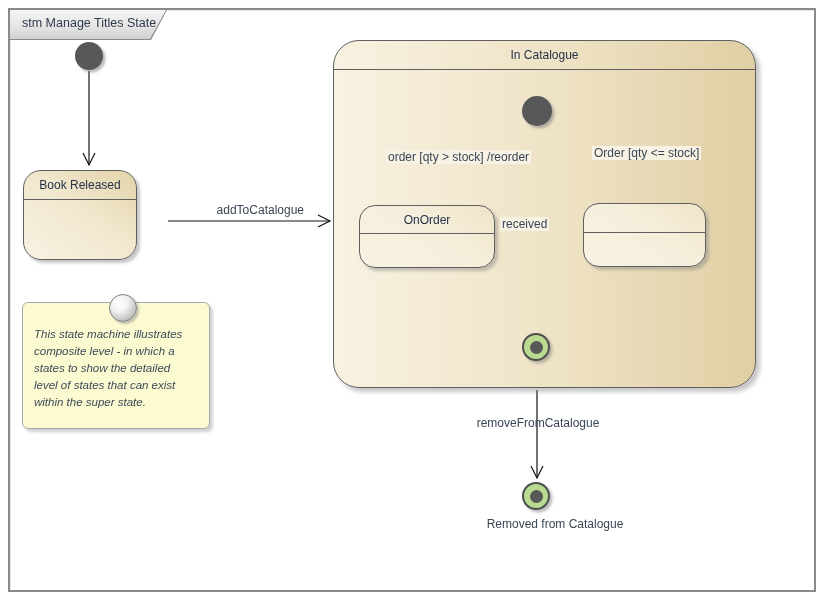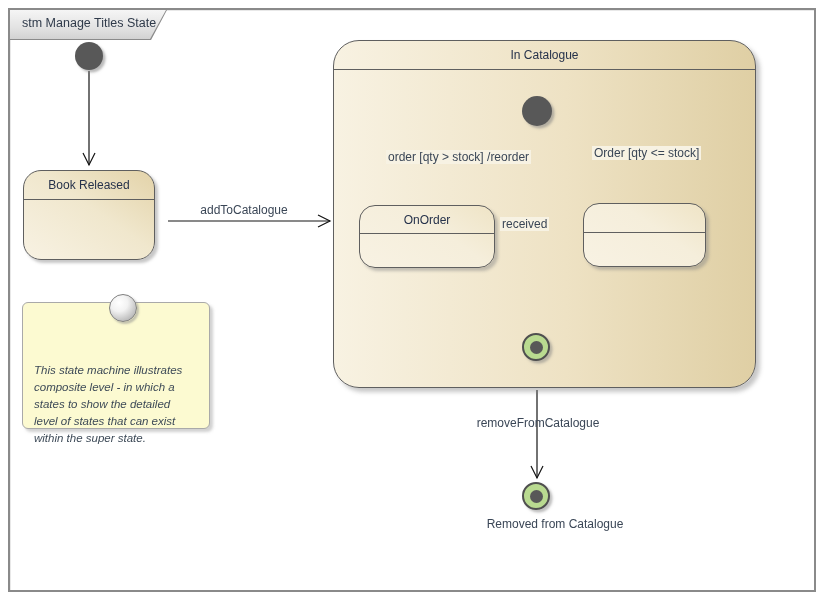--- a/index.html
+++ b/index.html
@@ -81,21 +81,21 @@
     box-shadow:3px 3px 3px rgba(140,140,140,.4);
   }
   .note-ball {
     position:absolute; left:86px; top:-9px; width:28px; height:28px; border-radius:50%;
     background:radial-gradient(circle at 35% 30%, #ffffff 0%, #f2f2f2 35%, #bdbdbd 75%, #8f8f8f 100%);
     border:1px solid #808080;
     box-shadow:2px 2px 2px rgba(140,140,140,.5);
   }
   .note-text {
     position:absolute; left:11px; top:23px; right:6px;
-    font-style:italic; font-size:11.5px; line-height:17px; color:#3d4a57;margin-top:36px;
+    font-style:italic; font-size:11.5px; line-height:17px; color:#3d4a57;
   }
 </style>
 </head>
 <body>
 
 <div id="canvas">
 
   <div class="frame"></div>
 
   <svg class="connectors" width="826" height="608">
@@ -114,21 +114,21 @@
     <path d="M537,390 L537,478" marker-end="url(#oa)"></path>
   </svg>
 
   <div class="frame-tab">
     <div class="frame-tab-inner"></div>
   </div>
   <div class="frame-tab-label" style="left:22px; top:16px; position:absolute;">stm Manage Titles State</div>
 
   <div class="initial-node" style="left:75px; top:42px; width:28px; height:28px;"></div>
 
-  <div class="state" style="left:23px; top:170px; width:132px; height:90px;">
+  <div class="state" style="left:23px; top:170px; width:114px; height:90px;">
     <div class="title">Book Released</div>
     <div class="sep" style="top:28px;"></div>
   </div>
 
   <div class="state composite" style="left:333px; top:40px; width:423px; height:348px;">
     <div class="title" style="height:28px;">In Catalogue</div>
     <div class="sep" style="top:28px;"></div>
   </div>
 
   <div class="initial-node" style="left:522px; top:96px; width:30px; height:30px;"></div>
@@ -143,21 +143,21 @@
   </div>
 
   <div class="final-node" style="left:522px; top:333px; width:28px; height:28px;">
     <div class="dot"></div>
   </div>
 
   <div class="final-node" style="left:522px; top:482px; width:28px; height:28px;">
     <div class="dot"></div>
   </div>
 
-  <div class="tlabel" style="left:184px; top:203px; width:120px;">addToCatalogue</div>
+  <div class="tlabel" style="left:184px; top:203px; width:120px;text-align:right;">addToCatalogue</div>
   <div class="tlabel on-tan" style="left:358px; top:150px;margin-left:28px;">order [qty &gt; stock] /reorder</div>
   <div class="tlabel on-tan" style="left:592px; top:146px;">Order [qty &lt;= stock]</div>
   <div class="tlabel on-tan" style="left:500px; top:217px;text-align:right;">received</div>
   <div class="tlabel" style="left:468px; top:416px; width:140px;">removeFromCatalogue</div>
   <div class="tlabel" style="left:475px; top:517px; width:160px;">Removed from Catalogue</div>
 
   <div class="note">
     <div class="note-ball"></div>
     <div class="note-text">
       <div>This state machine illustrates</div>

